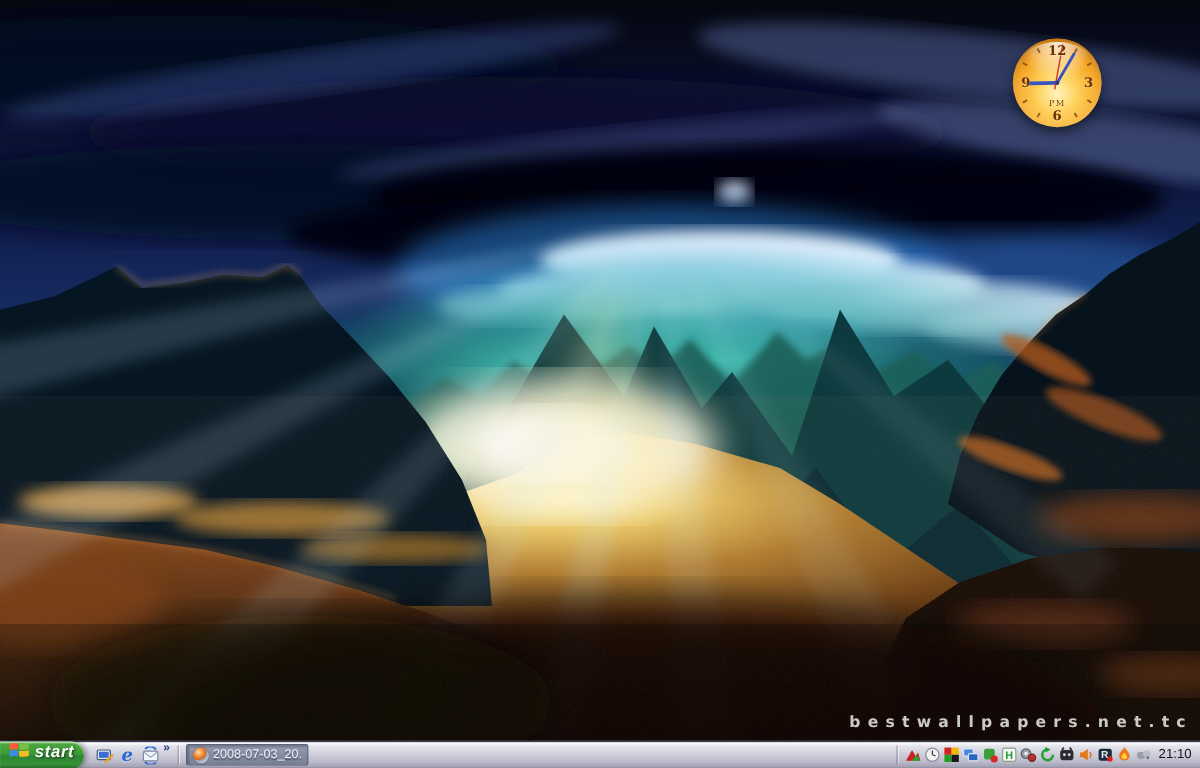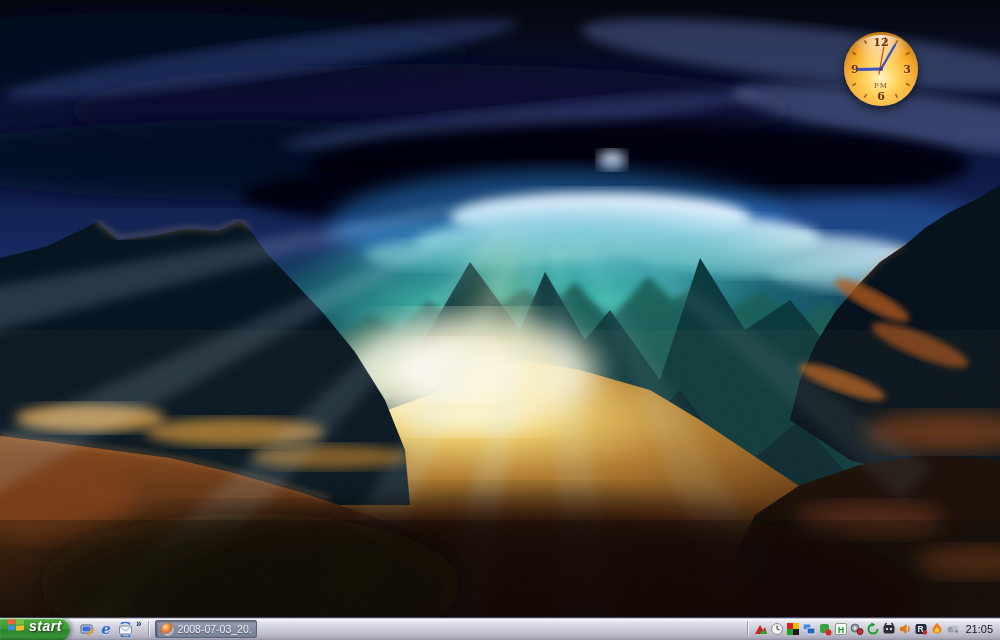--- a/index.html
+++ b/index.html
@@ -193,20 +193,21 @@
 
       <g>
         <ellipse cx="520" cy="606" rx="400" ry="105" fill="#0a0502" opacity=".85" filter="url(#b16)"></ellipse>
         <ellipse cx="250" cy="585" rx="210" ry="72" fill="#0f0703" opacity=".7" filter="url(#b16)"></ellipse>
         <rect x="0" y="520" width="1000" height="97" fill="#000000" opacity=".25"></rect>
       </g>
 
       <rect x="0" y="330" width="1000" height="287" filter="url(#grainF)" opacity=".16"></rect>
     </svg>
 
+    <div class="watermark">bestwallpapers.net.tc</div>
   </div>
 
   <div class="clockw">
     <div class="gloss"></div>
     <svg width="74" height="74" viewBox="0 0 74 74">
       <g stroke="#8a4a10" stroke-width="1.6" opacity=".85">
         <line x1="53.5" y1="8.4" x2="51.5" y2="11.9"></line>
         <line x1="65.6" y1="20.5" x2="62.1" y2="22.5"></line>
         <line x1="65.6" y1="53.5" x2="62.1" y2="51.5"></line>
         <line x1="53.5" y1="65.6" x2="51.5" y2="62.1"></line>
@@ -352,17 +353,17 @@
           <path d="M7,5 C8,6.6 9.6,7.4 9.2,9.4 A2.6,2.6 0 0 1 4.8,9.4 C4.4,7.4 6,6.6 7,5 Z" fill="#ffd040"></path>
         </svg>
       </span>
       <span class="ti">
         <svg width="14" height="14" viewBox="0 0 14 14">
           <ellipse cx="5" cy="7.5" rx="3.6" ry="3" fill="#9aa0a8"></ellipse>
           <ellipse cx="9.5" cy="6" rx="3.2" ry="2.6" fill="#b8bec6"></ellipse>
           <circle cx="10.5" cy="9.5" r="1.2" fill="#6a7078"></circle>
         </svg>
       </span>
-      <span class="traytime">21:05</span>
+      <span class="traytime">21:10</span>
     </div>
   </div>
 
 </div>
 
 </body></html>

